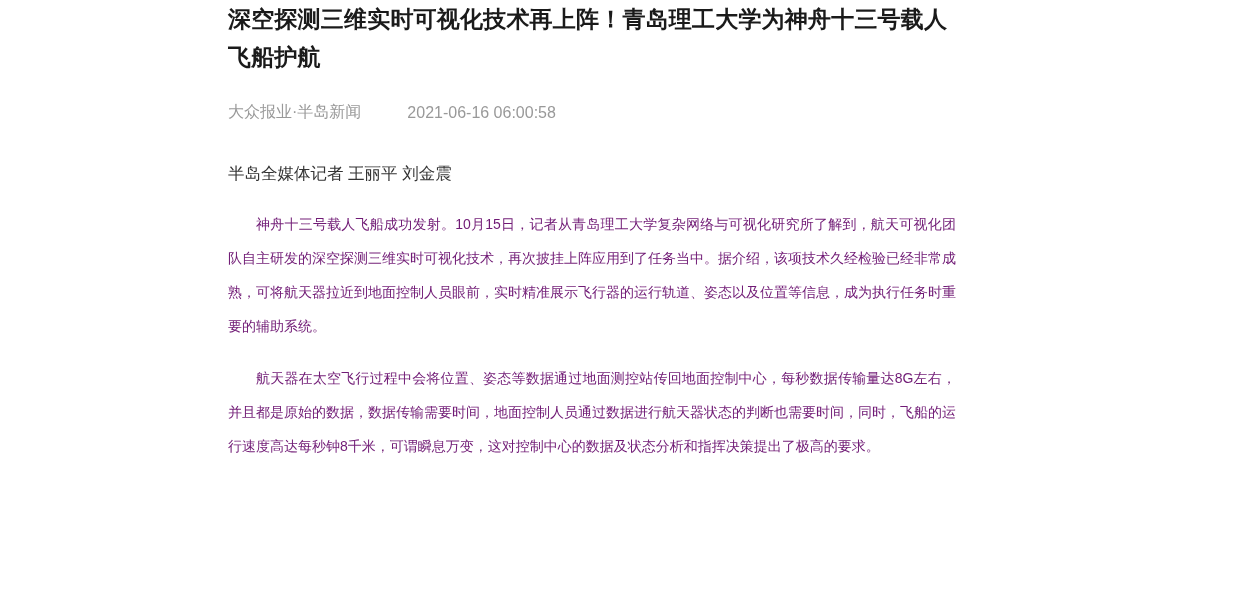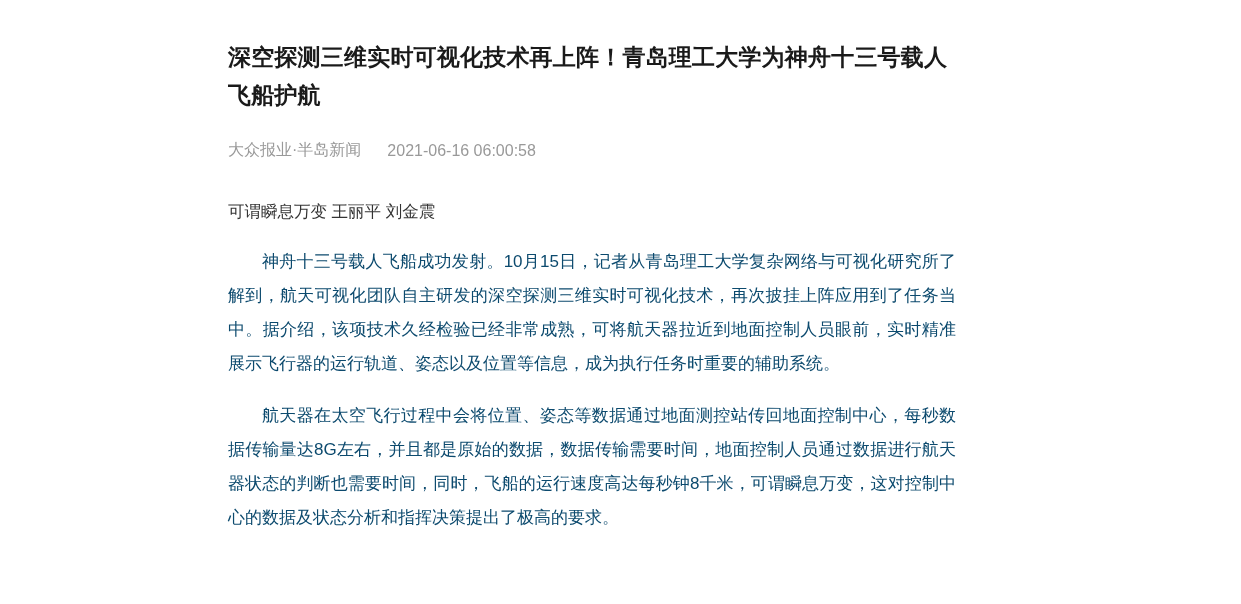--- a/index.html
+++ b/index.html
@@ -25,65 +25,65 @@
     left: 228px;
     top: 0;
     width: 728px;
   }
   .headline {
     font-size: 23px;
     font-weight: bold;
     line-height: 38px;
     color: #1a1a1a;
     margin: 0;
-    padding-top: 38px;
     letter-spacing: 0.2px;
   }
   .meta {
     margin-top: 26px;
     font-size: 16px;
     color: #999999;
     display: flex;
     align-items: center;
+    gap: 20px;
   }
   .meta .source {
     margin-right: 26px;
   }
   .byline {
     margin-top: 36px;
     font-size: 16.5px;
     color: #333333;
     line-height: 28px;
   }
   .body-para {
     margin-top: 18px;
-    font-size: 17px;
+    font-size: 14px;
     line-height: 34px;
-    color: #0c4a6e;
+    color: #701a75;
     text-align: justify;
     text-indent: 2em;
   }
   .body-para.first {
     margin-top: 20px;
   }
 </style>
 </head>
 <body>
 
 <div class="page">
   <div class="article">
 
     <h1 class="headline">深空探测三维实时可视化技术再上阵！青岛理工大学为神舟十三号载人飞船护航</h1>
 
     <div class="meta">
       <span class="source">大众报业·半岛新闻</span>
       <span class="time">2021-06-16 06:00:58</span>
     </div>
 
-    <div class="byline">可谓瞬息万变 王丽平 刘金震</div>
+    <div class="byline">半岛全媒体记者 王丽平 刘金震</div>
 
     <p class="body-para first">神舟十三号载人飞船成功发射。10月15日，记者从青岛理工大学复杂网络与可视化研究所了解到，航天可视化团队自主研发的深空探测三维实时可视化技术，再次披挂上阵应用到了任务当中。据介绍，该项技术久经检验已经非常成熟，可将航天器拉近到地面控制人员眼前，实时精准展示飞行器的运行轨道、姿态以及位置等信息，成为执行任务时重要的辅助系统。</p>
 
 
     <p class="body-para">航天器在太空飞行过程中会将位置、姿态等数据通过地面测控站传回地面控制中心，每秒数据传输量达8G左右，并且都是原始的数据，数据传输需要时间，地面控制人员通过数据进行航天器状态的判断也需要时间，同时，飞船的运行速度高达每秒钟8千米，可谓瞬息万变，这对控制中心的数据及状态分析和指挥决策提出了极高的要求。</p>
 
   </div>
 </div>
 
 </body></html>

